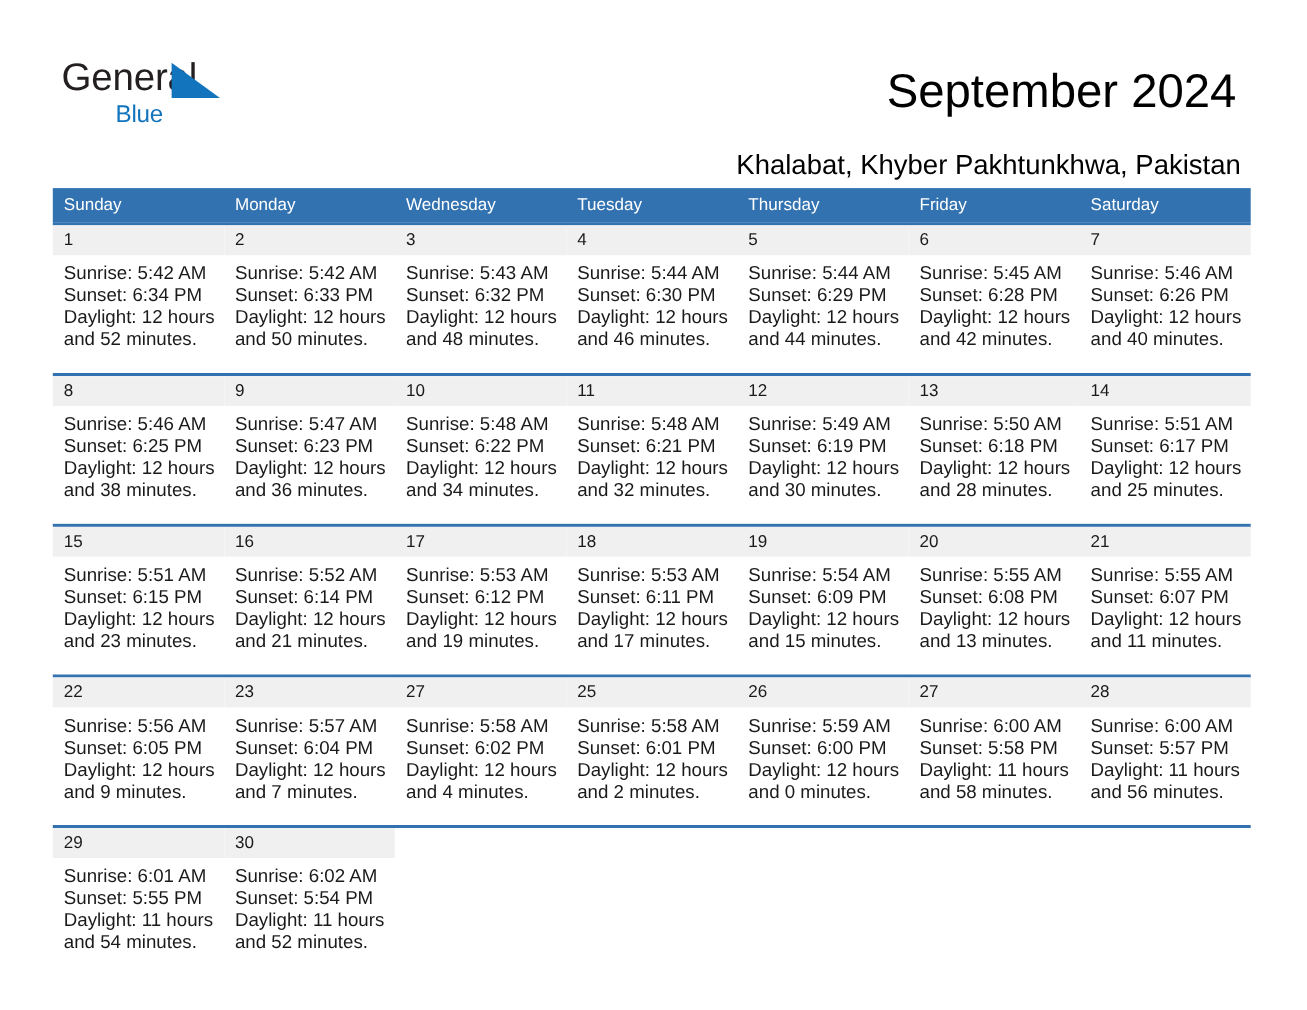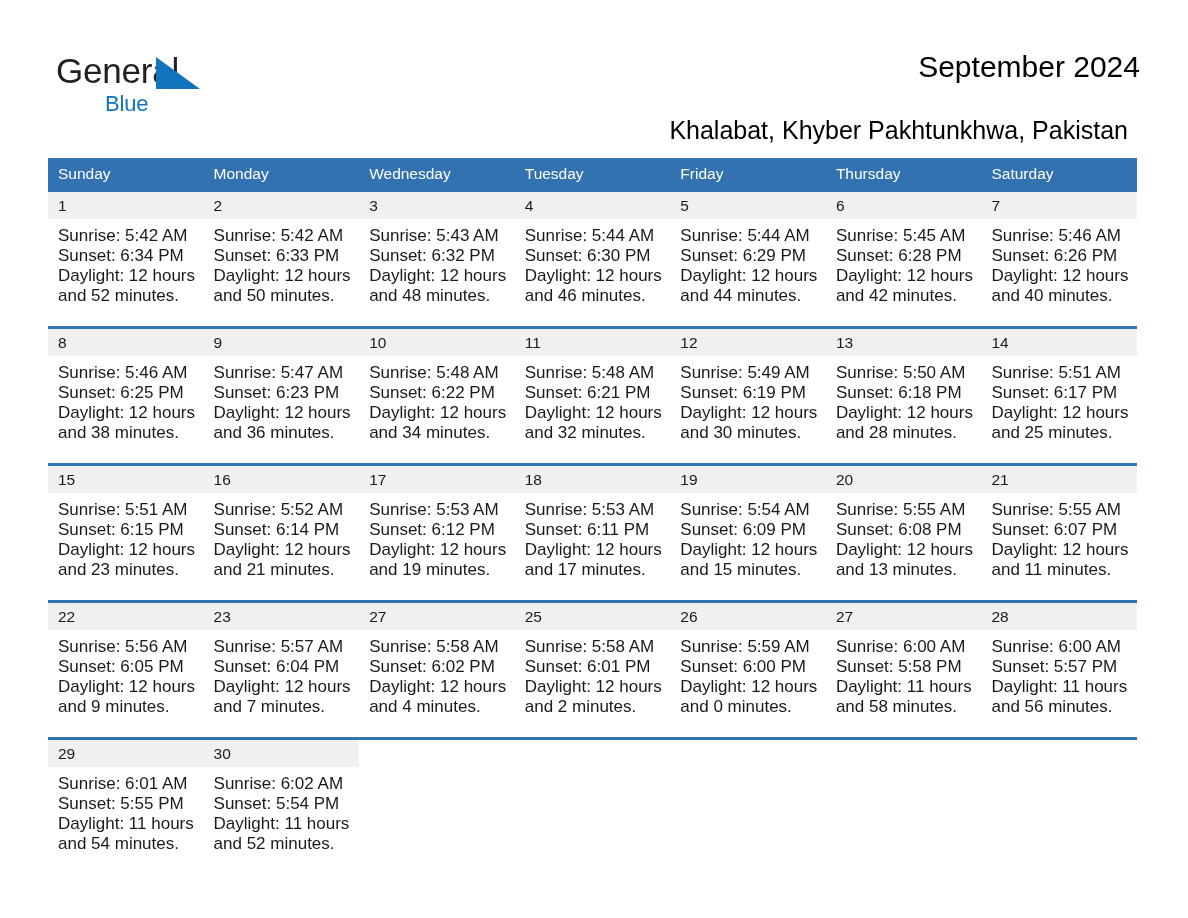--- a/index.html
+++ b/index.html
@@ -69,25 +69,25 @@
     letter-spacing: -0.2px;
   }
   .title-block {
     position: absolute;
     right: 0;
     top: 0;
     text-align: right;
     width: 760px;
   }
   .cal-title {
-    font-size: 30px;
+    font-size: 43px;
     line-height: 50px;
     color: #000;
     font-weight: normal;
-    margin: 0;
+    margin: 16px;
     padding: 0;
     white-space: nowrap;
   }
   .cal-location {
     font-size: 25px;
     line-height: 32px;
     color: #000;
     margin: 12px;
     padding-top: 10px;
     white-space: nowrap;
@@ -97,20 +97,21 @@
   .calendar {
     position: absolute;
     left: 48px;
     top: 158px;
     width: 1089px;
   }
   .weekday-row {
     display: flex;
     background: #3272b0;
     height: 31px;
+    margin-top: 13px;
   }
   .weekday {
     flex: 1 1 0;
     color: #ffffff;
     font-size: 15.5px;
     line-height: 31px;
     padding-left: 10px;
     white-space: nowrap;
     overflow: hidden;
   }
@@ -176,22 +177,22 @@
 
   </div>
 
   <div class="calendar">
 
     <div class="weekday-row">
       <div class="weekday">Sunday</div>
       <div class="weekday">Monday</div>
       <div class="weekday">Wednesday</div>
       <div class="weekday">Tuesday</div>
+      <div class="weekday">Thursday</div>
       <div class="weekday">Friday</div>
-      <div class="weekday">Thursday</div>
       <div class="weekday">Saturday</div>
     </div>
 
     <div class="week-row">
       <div class="day-cell">
         <span class="daynum">1</span>
         <div class="details">
           <div>Sunrise: 5:42 AM</div>
           <div>Sunset: 6:34 PM</div>
           <div>Daylight: 12 hours</div>

